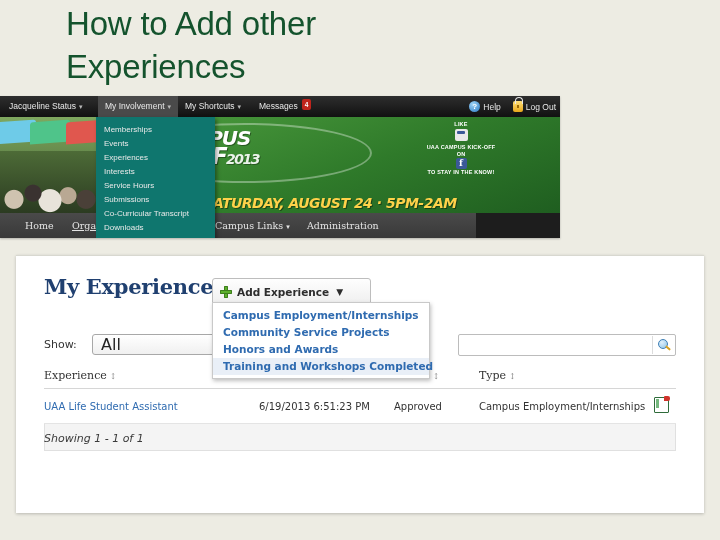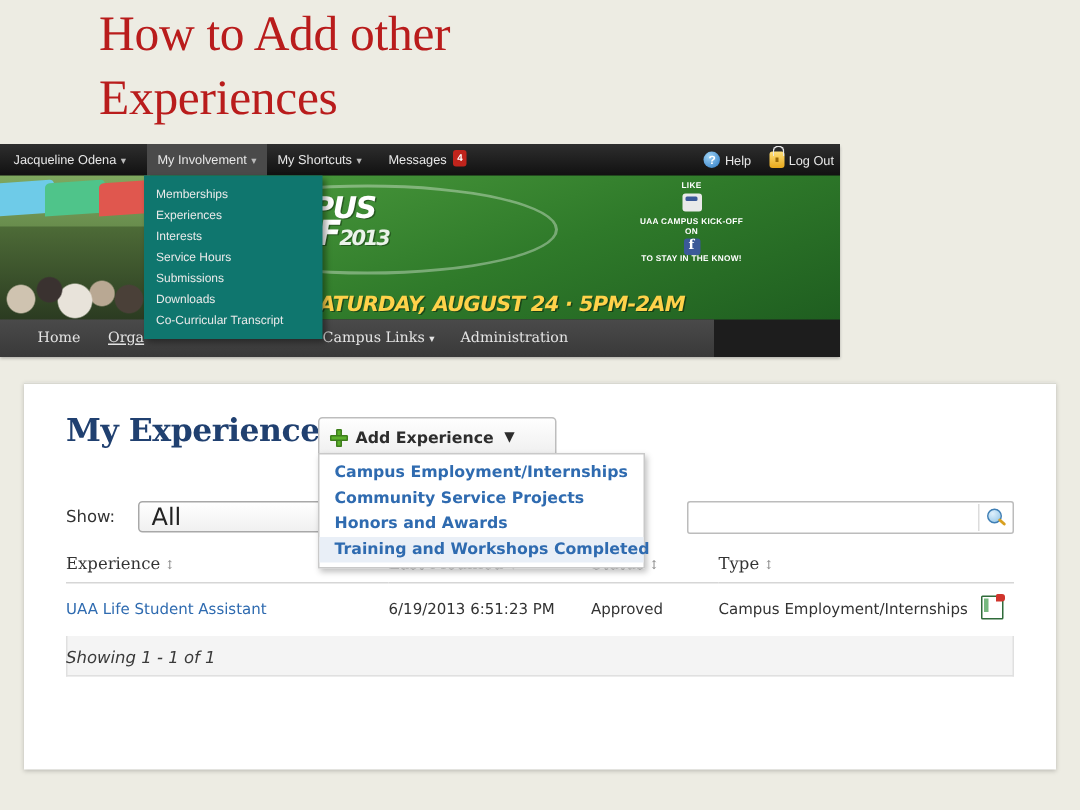--- a/index.html
+++ b/index.html
@@ -5,22 +5,22 @@
   html,body{margin:0;padding:0;}
   body{
     width:720px;height:540px;overflow:hidden;
     background:#edece3;
     font-family:"Liberation Sans", sans-serif;
     position:relative;
   }
   
   .slide-title{
     position:absolute;left:66px;top:2px;width:620px;
-    font-family:Liberation Serif, serif;
-    font-size:33px;line-height:43px;color:#b91c1c;font-weight:400;
+    font-family:Liberation Sans, sans-serif;
+    font-size:33px;line-height:43px;color:#14532d;font-weight:400;
     letter-spacing:-.2px;
   }
   
   .shot-nav{
     position:absolute;left:0;top:96px;width:560px;height:142px;
     overflow:hidden;background:#1d1d1d;
     box-shadow:0 1px 2px rgba(0,0,0,.25);
   }
   .navbar{
     position:absolute;left:0;top:0;width:560px;height:21px;
@@ -259,21 +259,21 @@
 
 <div class="slide-title">
   <div>How to Add other</div>
   <div>Experiences</div>
 </div>
 
 <div class="shot-nav">
 
   <div class="navbar">
     <div class="item nav-user">
-      <span>Jacqueline Odena</span><span class="caret">▾</span>
+      <span>Jacqueline Status</span><span class="caret">▾</span>
     </div>
     <div class="item nav-invol">
       <span>My Involvement</span><span class="caret">▾</span>
     </div>
     <div class="item nav-short">
       <span>My Shortcuts</span><span class="caret">▾</span>
     </div>
     <div class="item nav-msg">
       <span>Messages</span><span class="badge">4</span>
     </div>
@@ -321,26 +321,27 @@
     <div class="sitem s-home">Home</div>
     <div class="sitem s-org">Orga</div>
     <div class="sitem s-links">
       <span>Campus Links</span> <span class="caret">▾</span>
     </div>
     <div class="sitem s-admin">Administration</div>
   </div>
 
   <div class="dropdown">
     <div class="ditem">Memberships</div>
+    <div class="ditem">Events</div>
     <div class="ditem">Experiences</div>
     <div class="ditem">Interests</div>
     <div class="ditem">Service Hours</div>
     <div class="ditem">Submissions</div>
+    <div class="ditem">Co-Curricular Transcript</div>
     <div class="ditem">Downloads</div>
-    <div class="ditem">Co-Curricular Transcript</div>
   </div>
 </div>
 
 <div class="shot-main">
 
   <div class="page-h">My Experiences</div>
 
   <div class="add-btn">
     <span class="plus-ic"></span>
     <span>Add Experience</span>

